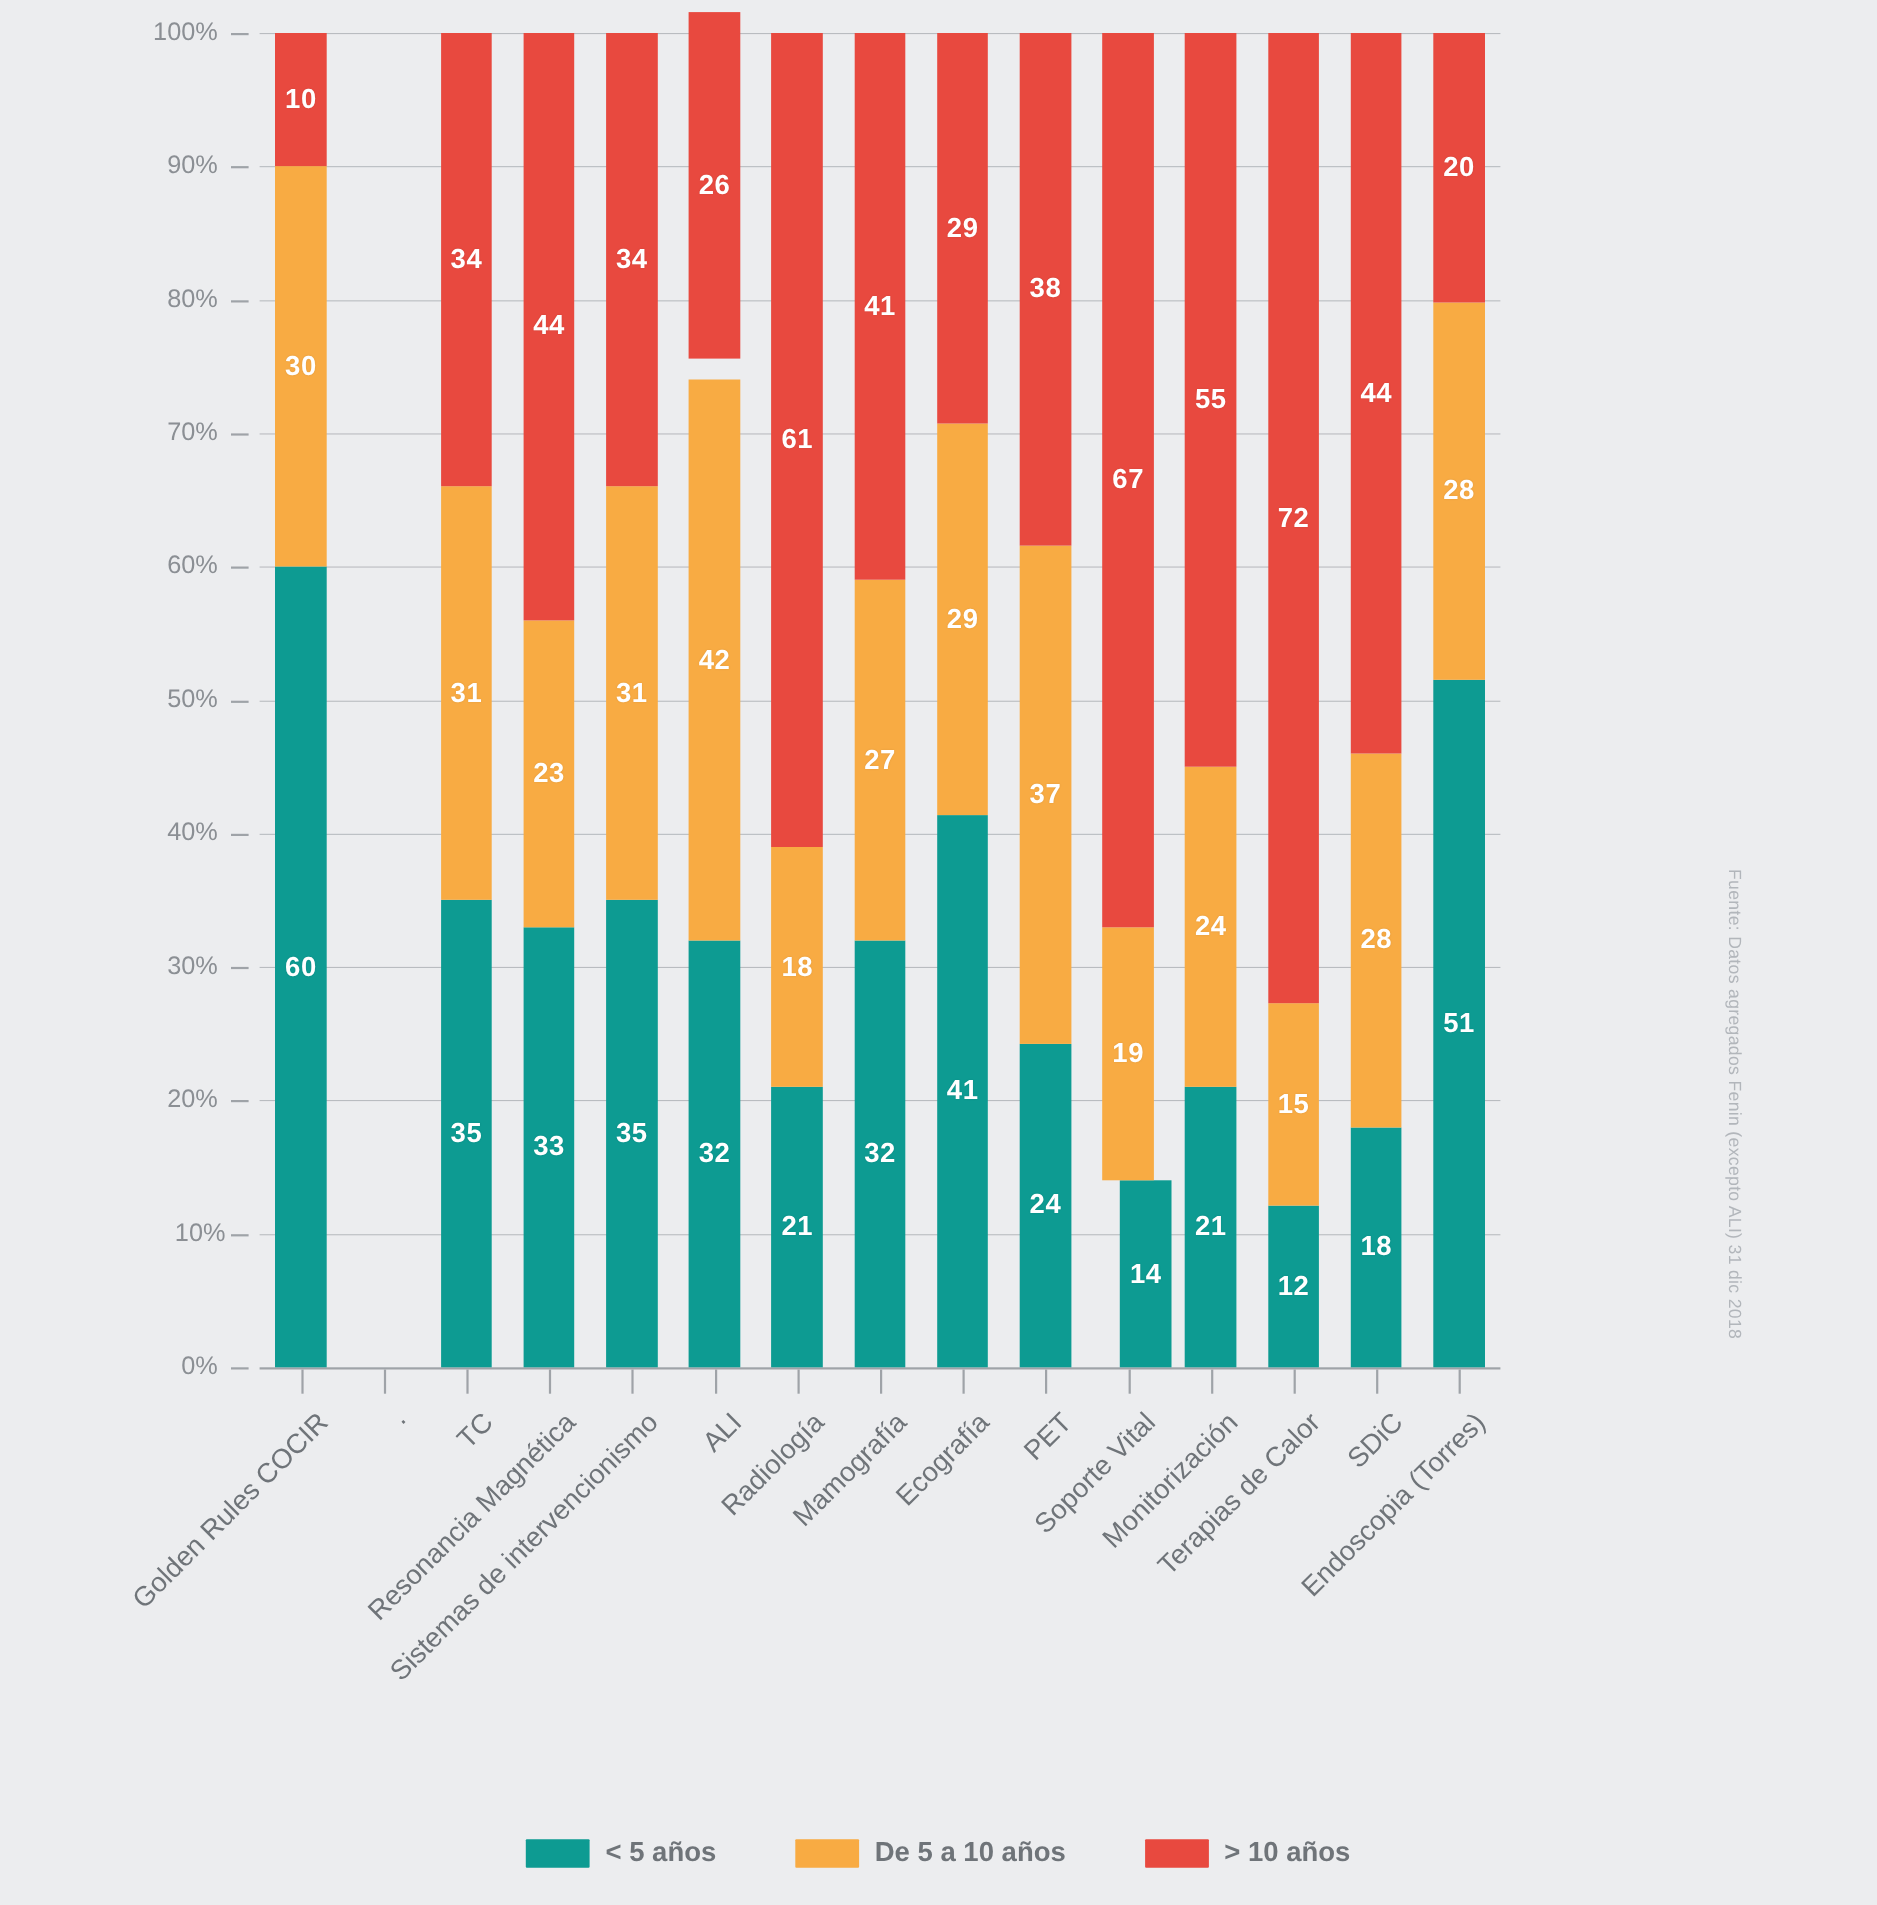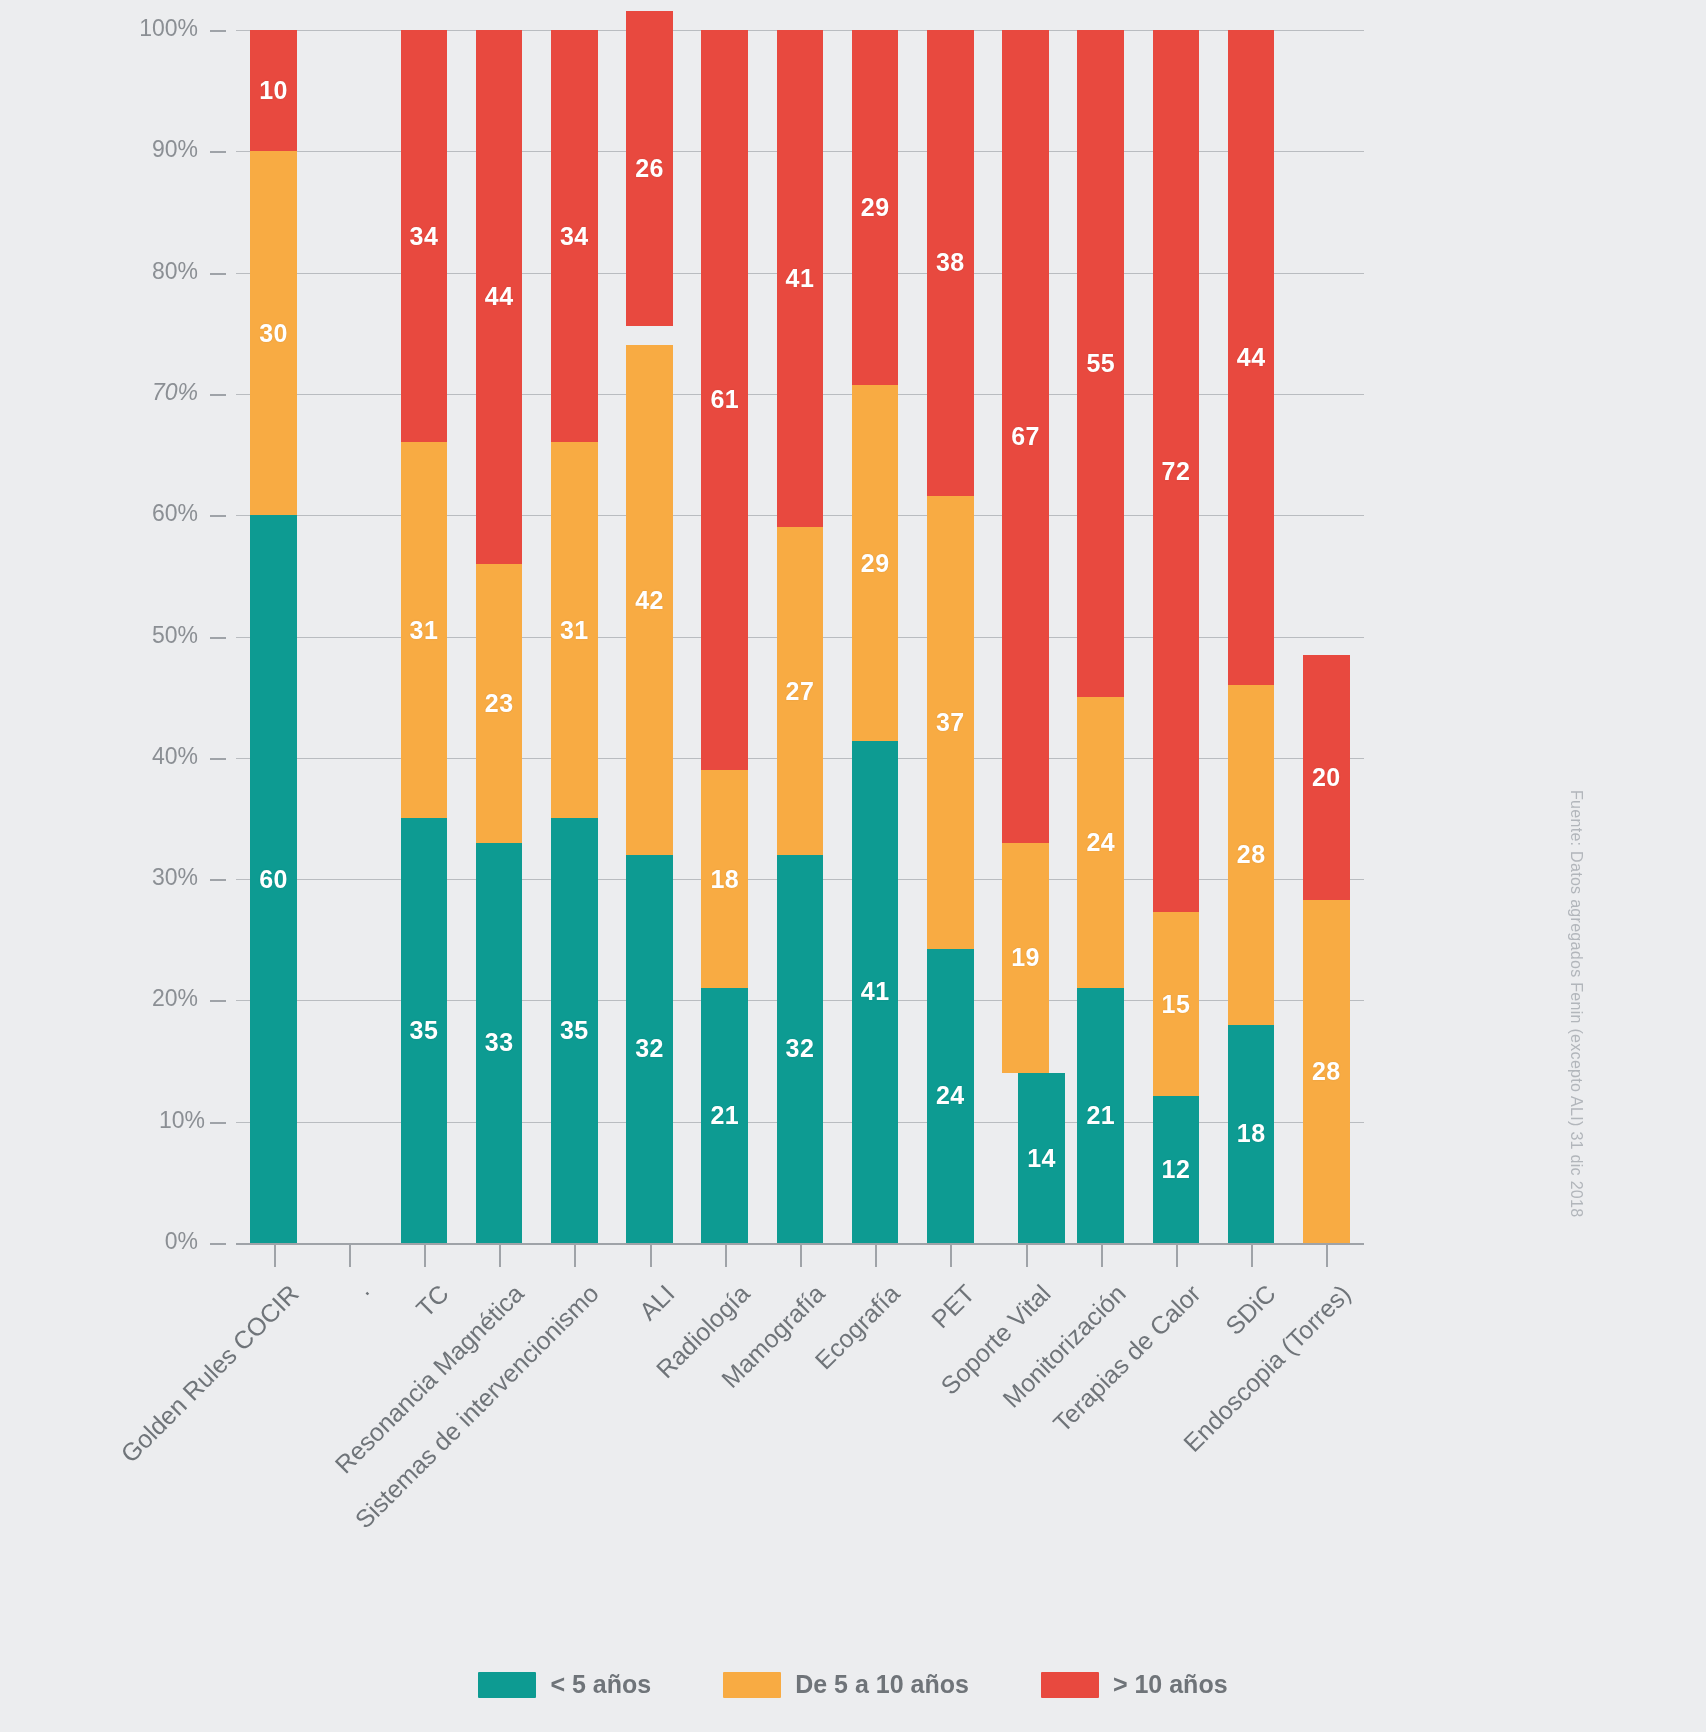--- a/index.html
+++ b/index.html
@@ -326,20 +326,23 @@
             <div class="seg s1" style="flex: 0 0 28%; background: rgb(248, 171, 67);">
               <span class="seg-label">28</span>
             </div>
             <div class="seg s2" style="flex: 0 0 54%; background: rgb(232, 73, 63);">
               <span class="seg-label">44</span>
             </div>
           </div>
         </div>
         <div class="bar-slot" style="left: 1067.09px; width: 46.624px;">
           <div class="bar-stack">
+            <div class="seg s0" style="flex: 0 0 51.5152%; background: rgb(13, 155, 146);">
+              <span class="seg-label">51</span>
+            </div>
             <div class="seg s1" style="flex: 0 0 28.2828%; background: rgb(248, 171, 67);">
               <span class="seg-label">28</span>
             </div>
             <div class="seg s2" style="flex: 0 0 20.202%; background: rgb(232, 73, 63);">
               <span class="seg-label">20</span>
             </div>
           </div>
         </div>
       </div>
   </div>
@@ -352,21 +355,21 @@
       <div class="ytick-box" style="left: 108px; top: 985.4px;">20%</div>
       <div class="ytick-dash" style="left: 210px; top: 1000.4px;"></div>
       <div class="ytick-box" style="left: 108px; top: 864.1px;">30%</div>
       <div class="ytick-dash" style="left: 210px; top: 879.1px;"></div>
       <div class="ytick-box" style="left: 108px; top: 742.8px;">40%</div>
       <div class="ytick-dash" style="left: 210px; top: 757.8px;"></div>
       <div class="ytick-box" style="left: 108px; top: 621.5px;">50%</div>
       <div class="ytick-dash" style="left: 210px; top: 636.5px;"></div>
       <div class="ytick-box" style="left: 108px; top: 500.2px;">60%</div>
       <div class="ytick-dash" style="left: 210px; top: 515.2px;"></div>
-      <div class="ytick-box" style="left: 108px; top: 378.9px; font-style: italic;">70%</div>
+      <div class="ytick-box" style="left: 108px; top: 378.9px;">70%</div>
       <div class="ytick-dash" style="left: 210px; top: 393.9px;"></div>
       <div class="ytick-box" style="left: 108px; top: 257.6px;">80%</div>
       <div class="ytick-dash" style="left: 210px; top: 272.6px;"></div>
       <div class="ytick-box" style="left: 108px; top: 136.3px;">90%</div>
       <div class="ytick-dash" style="left: 210px; top: 151.3px;"></div>
       <div class="ytick-box" style="left: 108px; top: 15px;">100%</div>
       <div class="ytick-dash" style="left: 210px; top: 30px;"></div>
     </div>
   <div id="xlabels">
       <div class="xtick" style="left: 273.6px; top: 1245px;"></div>

